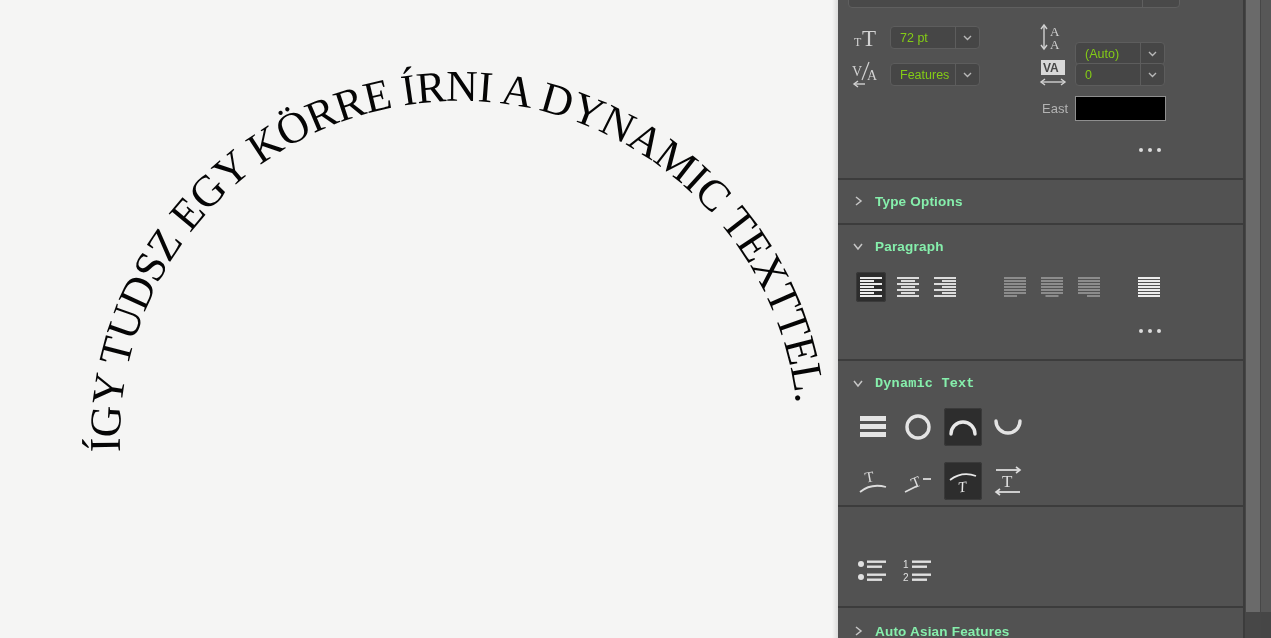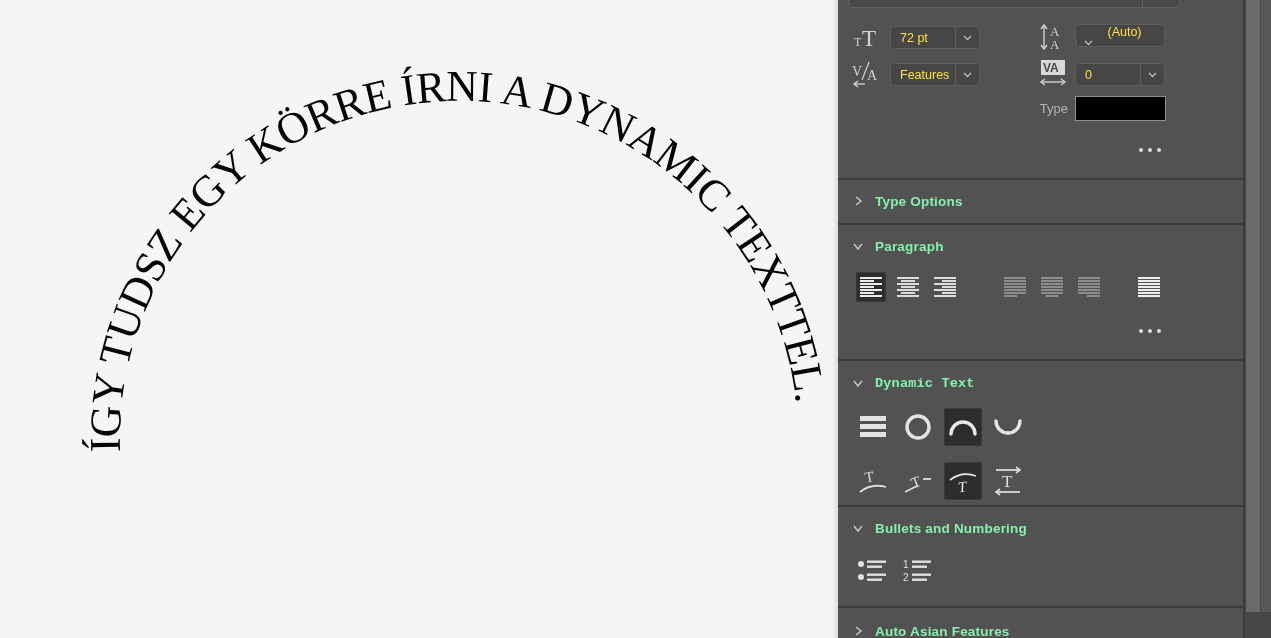--- a/index.html
+++ b/index.html
@@ -14,21 +14,21 @@
   .canvas-edge { position:absolute; right:0; top:0; width:6px; height:100%;
                  background:linear-gradient(to right, rgba(0,0,0,0), rgba(0,0,0,0.10)); }
 
   
   .panel { position:absolute; left:838px; top:0; width:433px; height:638px;
            background:#525252; color:#d9d9d9; }
   .divider { position:absolute; left:0; width:405px; height:2px; background:#3c3c3c; }
 
   .field { position:absolute; height:23px; width:90px; background:#464646;
            border:1px solid #5d5d5d; border-radius:4px; display:flex; align-items:center;
-           font-size:12.5px; color:#fde047; cursor:default; }
+           font-size:12.5px; color:#84cc16; cursor:default; }
   .field .val { padding-left:9px; flex:1 1 auto; white-space:nowrap; overflow:hidden; }
   .field .dd { width:24px; align-self:stretch; border-left:1px solid #5d5d5d;
                display:flex; align-items:center; justify-content:center; }
 
   .top-partial-field { position:absolute; left:10px; top:-15px; width:332px; height:23px;
            background:#494949; border:1px solid #5f5f5f; border-radius:4px; }
   .top-partial-field .dd-split { position:absolute; right:36px; top:0; bottom:0; width:1px; background:#5f5f5f; }
 
   .char-icon { position:absolute; }
 
@@ -95,21 +95,21 @@
       </span>
     </div>
 
     <svg class="char-icon" style="left:201px; top:23px;" width="28" height="28">
       <line x1="5" y1="3" x2="5" y2="25" stroke="#d2d2d2" stroke-width="1.4"></line>
       <polyline points="2,6 5,2 8,6" fill="none" stroke="#d2d2d2" stroke-width="1.4"></polyline>
       <polyline points="2,22 5,26 8,22" fill="none" stroke="#d2d2d2" stroke-width="1.4"></polyline>
       <text x="11" y="13" font-family="Liberation Serif, serif" font-size="13" fill="#d2d2d2">A</text>
       <text x="11" y="26" font-family="Liberation Serif, serif" font-size="13" fill="#d2d2d2">A</text>
     </svg>
-    <div class="field" style="left:237px; top:24px;flex-direction:column;">
+    <div class="field" style="left:237px; top:42px;">
       <span class="val">(Auto)</span>
       <span class="dd">
         <svg width="9" height="6">
           <polyline points="1,1 4.5,4.5 8,1" fill="none" stroke="#b8b8b8" stroke-width="1.4"></polyline>
         </svg>
       </span>
     </div>
 
     <svg class="char-icon" style="left:14px; top:60px;" width="30" height="28">
       <text x="0" y="16" font-family="Liberation Serif, serif" font-size="14" fill="#d2d2d2">V</text>
@@ -136,21 +136,21 @@
     </svg>
     <div class="field" style="left:237px; top:63px;">
       <span class="val">0</span>
       <span class="dd">
         <svg width="9" height="6">
           <polyline points="1,1 4.5,4.5 8,1" fill="none" stroke="#b8b8b8" stroke-width="1.4"></polyline>
         </svg>
       </span>
     </div>
 
-    <div class="color-label">Type</div>
+    <div class="color-label">East</div>
     <div class="swatch"></div>
 
     <div class="more-btn" style="left:292px; top:143px;">
       <i></i>
         <i></i>
         <i></i>
     </div>
 
     <div class="divider" style="top:178px;"></div>
 
@@ -326,26 +326,20 @@
         <text x="9" y="21" font-family="Liberation Serif, serif" font-size="17" fill="#dcdcdc">T</text>
         <line x1="3" y1="4" x2="26" y2="4" stroke="#dcdcdc" stroke-width="1.8"></line>
         <polyline points="23,1 27,4 23,7" fill="none" stroke="#dcdcdc" stroke-width="1.6"></polyline>
         <line x1="27" y1="26" x2="4" y2="26" stroke="#dcdcdc" stroke-width="1.8"></line>
         <polyline points="7,23 3,26 7,29" fill="none" stroke="#dcdcdc" stroke-width="1.6"></polyline>
       </svg>
     </div>
 
     <div class="divider" style="top:505px;"></div>
 
-    <div class="sec-header" style="top:513px;">
-      <svg class="chev" viewBox="0 0 12 12">
-        <polyline points="2,4 6,9 10,4" fill="none" stroke="#c6c6c6" stroke-width="1.5"></polyline>
-      </svg>
-      <span class="lbl">Bullets and Numbering</span>
-    </div>
 
     <div class="icon-btn" style="left:16px; top:555px; width:36px; height:32px;">
       <svg width="30" height="26">
         <circle cx="4" cy="6" r="3" fill="#e0e0e0"></circle>
         <rect x="10" y="2.5" width="19" height="2.4" fill="#e0e0e0"></rect>
         <rect x="10" y="7.5" width="15" height="2.4" fill="#e0e0e0"></rect>
         <circle cx="4" cy="19" r="3" fill="#e0e0e0"></circle>
         <rect x="10" y="15.5" width="19" height="2.4" fill="#e0e0e0"></rect>
         <rect x="10" y="20.5" width="15" height="2.4" fill="#e0e0e0"></rect>
       </svg>

